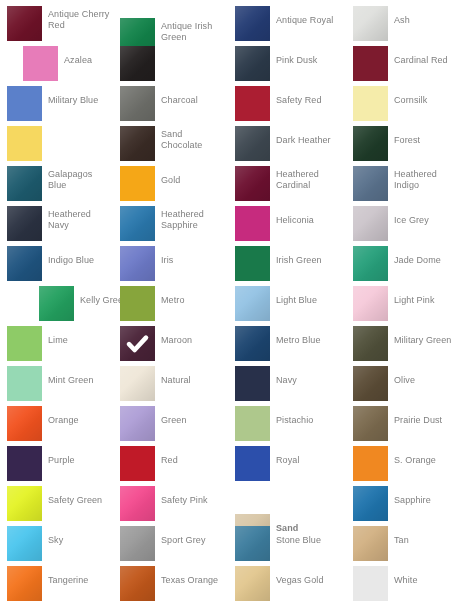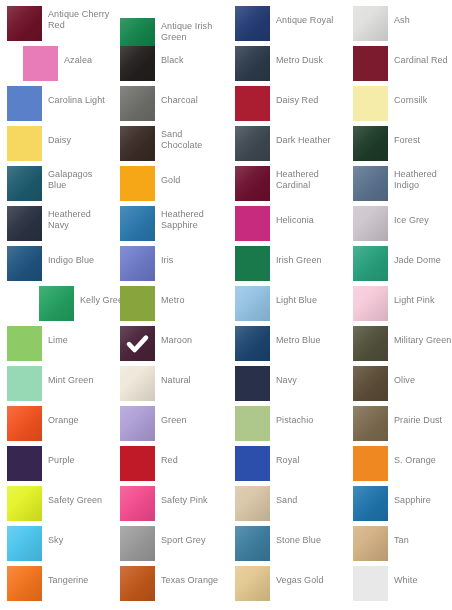--- a/index.html
+++ b/index.html
@@ -98,49 +98,47 @@
     <div class="swatch-option" title="Ash" style="left: 346px; top: 0px;">
       <span class="swatch-chip sheen" style="background: rgb(223, 224, 221);"></span>
       <span class="swatch-label">Ash</span>
     </div>
     <div class="swatch-option" title="Azalea" style="left: 0px; top: 40px; margin-left: 16px;">
       <span class="swatch-chip flat" style="background: rgb(231, 124, 185);"></span>
       <span class="swatch-label">Azalea</span>
     </div>
     <div class="swatch-option" title="Black" style="left: 113px; top: 40px;">
       <span class="swatch-chip sheen" style="background: rgb(35, 31, 31);"></span>
-      <span class="swatch-label">Black</span>
     </div>
     <div class="swatch-option" title="Blue Dusk" style="left: 228px; top: 40px;">
       <span class="swatch-chip sheen" style="background: rgb(44, 58, 74);"></span>
-      <span class="swatch-label">Metro Dusk</span>
+      <span class="swatch-label">Pink Dusk</span>
     </div>
     <div class="swatch-option" title="Cardinal Red" style="left: 346px; top: 40px;">
       <span class="swatch-chip flat" style="background: rgb(125, 27, 46);"></span>
       <span class="swatch-label">Cardinal Red</span>
     </div>
     <div class="swatch-option" title="Carolina Blue" style="left: 0px; top: 80px;">
       <span class="swatch-chip flat" style="background: rgb(91, 128, 202);"></span>
-      <span class="swatch-label">Carolina Light</span>
+      <span class="swatch-label">Military Blue</span>
     </div>
     <div class="swatch-option" title="Charcoal" style="left: 113px; top: 80px;">
       <span class="swatch-chip sheen" style="background: rgb(110, 111, 106);"></span>
       <span class="swatch-label">Charcoal</span>
     </div>
     <div class="swatch-option" title="Cherry Red" style="left: 228px; top: 80px;">
       <span class="swatch-chip flat" style="background: rgb(171, 30, 50);"></span>
-      <span class="swatch-label">Daisy Red</span>
+      <span class="swatch-label">Safety Red</span>
     </div>
     <div class="swatch-option" title="Cornsilk" style="left: 346px; top: 80px;">
       <span class="swatch-chip flat" style="background: rgb(245, 236, 170);"></span>
       <span class="swatch-label">Cornsilk</span>
     </div>
     <div class="swatch-option" title="Daisy" style="left: 0px; top: 120px;">
       <span class="swatch-chip flat" style="background: rgb(246, 216, 96);"></span>
-      <span class="swatch-label">Daisy</span>
     </div>
     <div class="swatch-option" title="Dark Chocolate" style="left: 113px; top: 120px;">
       <span class="swatch-chip sheen" style="background: rgb(58, 43, 37);"></span>
       <span class="swatch-label">Sand Chocolate</span>
     </div>
     <div class="swatch-option" title="Dark Heather" style="left: 228px; top: 120px;">
       <span class="swatch-chip sheen" style="background: rgb(62, 72, 81);"></span>
       <span class="swatch-label">Dark Heather</span>
     </div>
     <div class="swatch-option" title="Forest" style="left: 346px; top: 120px;">
@@ -280,21 +278,21 @@
       <span class="swatch-label">S. Orange</span>
     </div>
     <div class="swatch-option" title="Safety Green" style="left: 0px; top: 480px;">
       <span class="swatch-chip sheen" style="background: rgb(228, 243, 39);"></span>
       <span class="swatch-label">Safety Green</span>
     </div>
     <div class="swatch-option" title="Safety Pink" style="left: 113px; top: 480px;">
       <span class="swatch-chip sheen" style="background: rgb(244, 75, 143);"></span>
       <span class="swatch-label">Safety Pink</span>
     </div>
-    <div class="swatch-option" title="Sand" style="left: 228px; top: 480px;">
+    <div class="swatch-option" title="Sand" style="left: 228px; top: 508px; font-weight: bold;">
       <span class="swatch-chip sheen" style="background: rgb(216, 198, 166);"></span>
       <span class="swatch-label">Sand</span>
     </div>
     <div class="swatch-option" title="Sapphire" style="left: 346px; top: 480px;">
       <span class="swatch-chip sheen" style="background: rgb(31, 116, 173);"></span>
       <span class="swatch-label">Sapphire</span>
     </div>
     <div class="swatch-option" title="Sky" style="left: 0px; top: 520px;">
       <span class="swatch-chip sheen" style="background: rgb(76, 198, 238);"></span>
       <span class="swatch-label">Sky</span>

